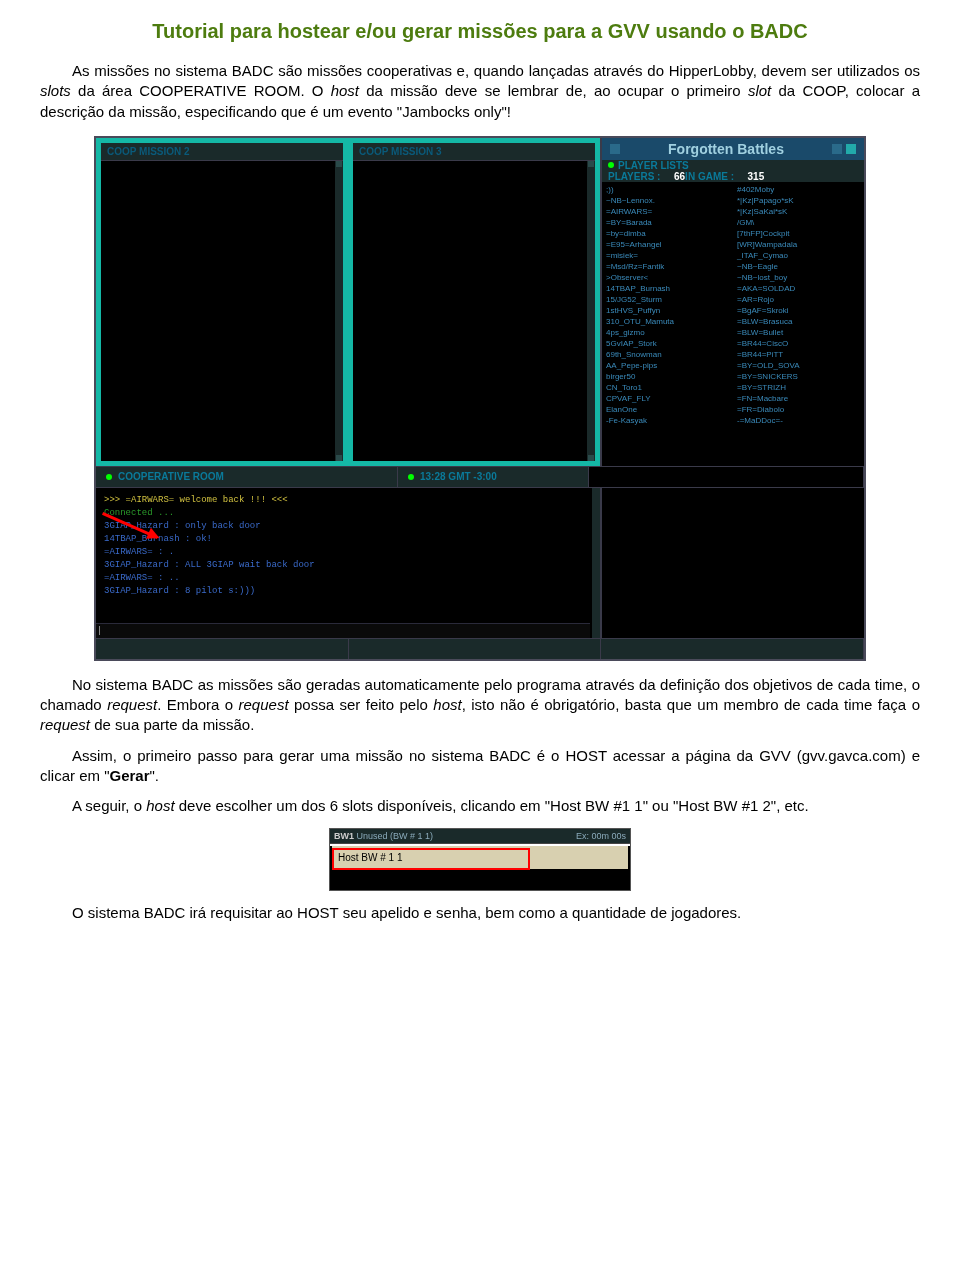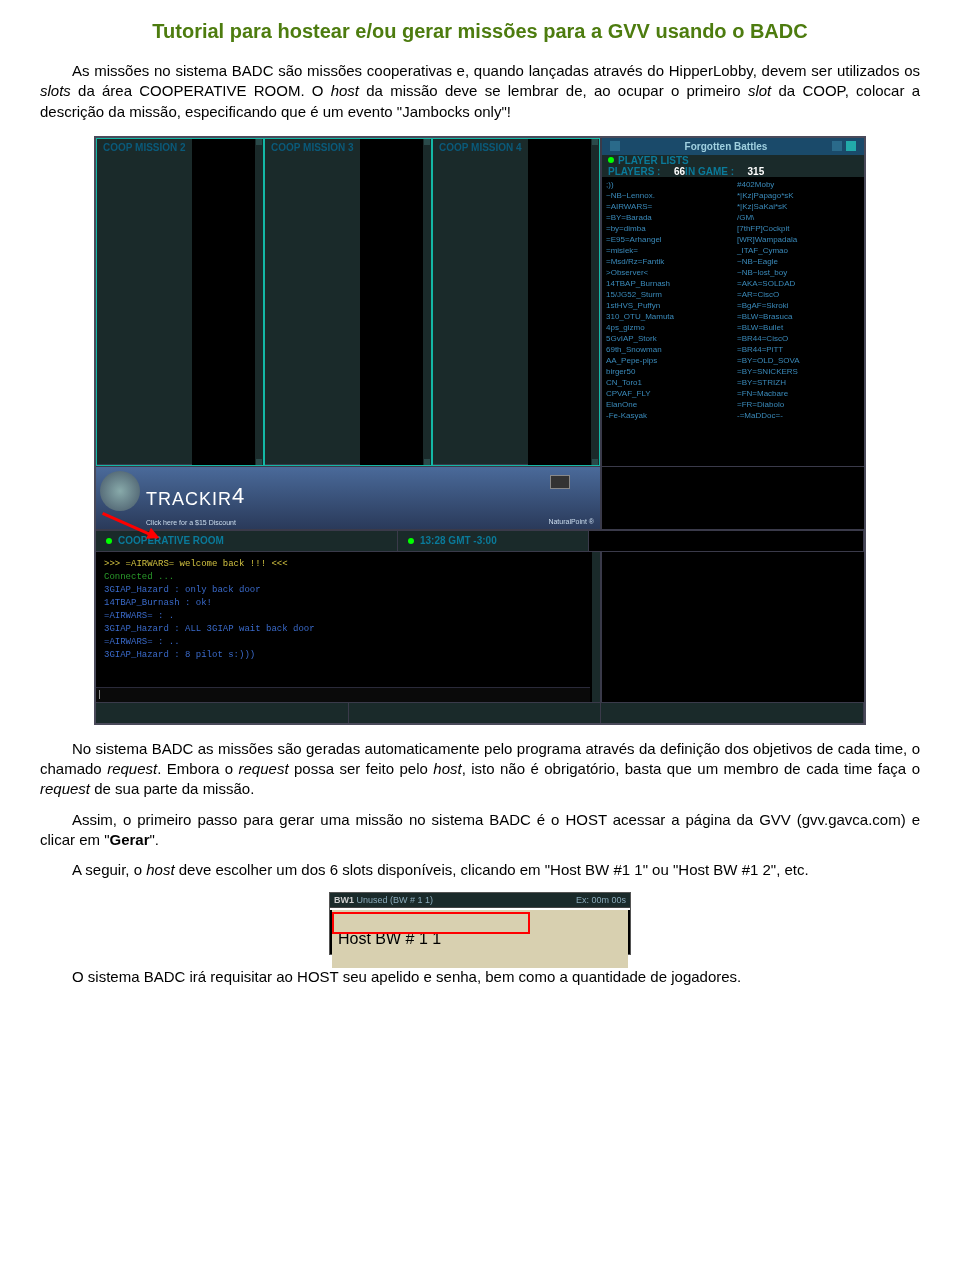--- a/index.html
+++ b/index.html
@@ -4,29 +4,29 @@
 <style>
 body{margin:0;padding:20px 40px;font-family:Arial,Helvetica,sans-serif;background:#fff;color:#000;width:880px}
 .title{color:#4d7c0f;font-weight:bold;font-size:20px;text-align:center;margin-bottom:18px}
 .para{font-size:15px;line-height:1.35;text-align:justify;margin-bottom:10px;text-indent:32px}
 .ital{font-style:italic}
 .bold{font-weight:bold}
 .screenshot{margin:14px auto;display:block;width:772px}
 .ss-frame{border:2px solid #4a4a5a;background:#1a1a1a;display:flex;flex-direction:column}
 .ss-top{display:flex;height:328px}
 .ss-missions{display:flex;flex:1;background:#000}
-.ss-col{flex:1;border:1px solid #14b8a6;display:flex;flex-direction:row}
+.ss-col{flex:1;border:5px solid #14b8a6;display:flex;flex-direction:column}
 .ss-colhead{background:#1a2a2a;color:#0a5a7a;font-size:10px;font-weight:bold;padding:3px 6px;font-family:Verdana,sans-serif;border-bottom:1px solid #3a3a4a}
 .ss-colbody{flex:1;background:#000;position:relative}
 .ss-scroll{position:absolute;right:0;top:0;bottom:0;width:8px;background:#1a2a2a}
 .ss-scroll::before,.ss-scroll::after{content:"";position:absolute;left:1px;right:1px;height:6px;background:#2a4a4a}
 .ss-scroll::before{top:0}
 .ss-scroll::after{bottom:0}
 .ss-right{width:262px;border-left:2px solid #3a3a4a;display:flex;flex-direction:column;background:#000}
-.ss-titlebar{background:#1a4a6a;color:#a0d0e0;font-size:10px;font-weight:bold;padding:3px 8px;text-align:center;display:flex;justify-content:space-between;align-items:center}
+.ss-titlebar{background:#1a4a6a;color:#a0d0e0;font-size:14px;font-weight:bold;padding:3px 8px;text-align:center;display:flex;justify-content:space-between;align-items:center}
 .ss-titlebar .tb-icons{display:flex;gap:4px}
 .ss-titlebar .tb-icon{width:10px;height:10px;background:#2a6a8a}
 .ss-playerhead{background:#1a2a2a;display:flex;padding:0 6px;font-size:10px;color:#0a7a9a;font-weight:bold;justify-content:flex-start}
 .ss-playerhead span{display:flex;align-items:center;gap:4px}
 .ss-led{width:6px;height:6px;border-radius:50%;background:#0f0;display:inline-block}
 .ss-playerlists{flex:1;display:flex;background:#000;overflow:hidden}
 .ss-plistcol{flex:1;padding:2px 4px;font-size:8px;font-family:Verdana,sans-serif;line-height:11px;overflow:hidden}
 .ss-plistcol div{color:#3a8aba;white-space:nowrap}
 .ss-mid{display:flex;height:62px;border-top:1px solid #3a3a4a;border-bottom:1px solid #3a3a4a}
 .ss-banner{flex:1;background:linear-gradient(180deg,#4a6a9a,#2a3a5a);position:relative;display:flex;align-items:center;padding-left:50px;overflow:hidden}
@@ -50,21 +50,21 @@
 .ss-chat .c-blu{color:#3a6aca}
 .ss-chat-scroll{position:absolute;right:0;top:0;bottom:0;width:8px;background:#1a2a2a}
 .ss-chat-input{position:absolute;left:0;right:10px;bottom:0;height:14px;background:#0a0a0a;border-top:1px solid #2a2a3a}
 .ss-chat-input::before{content:"";position:absolute;left:3px;top:2px;width:1px;height:9px;background:#888}
 .ss-chatright{width:262px;background:#000;border-left:2px solid #3a3a4a}
 .ss-lowbar{height:20px;background:#1a2a2a;border-top:1px solid #3a3a4a;display:flex}
 .ss-lowbar div{flex:1;border-right:1px solid #3a3a4a}
 .screenshot2{margin:12px auto;width:300px;border:1px solid #555}
 .ss2-head{display:flex;background:#1a2a2a;font-size:9px;font-family:Verdana,sans-serif;color:#8aaaba;padding:2px 4px;justify-content:space-between;border-bottom:1px solid #444}
 .ss2-body{background:#000;padding:0;position:relative;height:44px}
-.ss2-item{background:#d8d0b0;color:#000;font-size:16px;padding:20px 6px;margin:2px;font-family:Verdana,sans-serif}
+.ss2-item{background:#d8d0b0;color:#000;font-size:10px;padding:6px 6px;margin:2px;font-family:Verdana,sans-serif}
 .ss2-redbox{position:absolute;left:2px;top:2px;right:100px;height:18px;border:2px solid #f00}
 .ss-wrap{position:relative}
 </style>
 </head>
 <body>
 
 <div class="title">Tutorial para hostear e/ou gerar missões para a GVV usando o BADC</div>
 
 <div class="para"><span>As missões no sistema BADC são missões cooperativas e, quando lançadas através do HipperLobby, devem ser utilizados os </span><span class="ital">slots</span><span> da área COOPERATIVE ROOM. O </span><span class="ital">host</span><span> da missão deve se lembrar de, ao ocupar o primeiro </span><span class="ital">slot</span><span> da COOP, colocar a descrição da missão, especificando que é um evento "Jambocks only"!</span></div>
 
@@ -74,26 +74,20 @@
 <div class="ss-top">
 <div class="ss-missions">
 <div class="ss-col">
             <div class="ss-colhead">COOP MISSION 2</div>
             <div class="ss-colbody">
               <div class="ss-scroll"></div>
             </div>
           </div>
 <div class="ss-col">
             <div class="ss-colhead">COOP MISSION 3</div>
-            <div class="ss-colbody">
-              <div class="ss-scroll"></div>
-            </div>
-          </div>
-<div class="ss-col">
-            <div class="ss-colhead">COOP MISSION 4</div>
             <div class="ss-colbody">
               <div class="ss-scroll"></div>
             </div>
           </div>
 </div>
 <div class="ss-right">
 <div class="ss-titlebar">
             <span class="tb-icons">
               <span class="tb-icon"></span>
             </span>
@@ -142,45 +136,35 @@
               <div>#402Moby</div>
               <div>*|Kz|Papago*sK</div>
               <div>*|Kz|SaKai*sK</div>
               <div>/GM\</div>
               <div>[7thFP]Cockpit</div>
               <div>[WR]Wampadala</div>
               <div>_ITAF_Cymao</div>
               <div>~NB~Eagle</div>
               <div>~NB~lost_boy</div>
               <div>=AKA=SOLDAD</div>
-              <div>=AR=CiscO</div>
+              <div>=AR=Rojo</div>
               <div>=BgAF=Skroki</div>
               <div>=BLW=Brasuca</div>
               <div>=BLW=Bullet</div>
               <div>=BR44=CiscO</div>
               <div>=BR44=PiTT</div>
               <div>=BY=OLD_SOVA</div>
               <div>=BY=SNICKERS</div>
               <div>=BY=STRIZH</div>
               <div>=FN=Macbare</div>
               <div>=FR=Diabolo</div>
               <div>-=MaDDoc=-</div>
             </div>
 </div>
 </div>
-</div>
-<div class="ss-mid">
-<div class="ss-banner">
-<div class="ss-banner-logo"></div>
-<div class="ss-banner-text"><span>TRACKIR</span><span class="num">4</span></div>
-<div class="ss-banner-sub">Click here for a $15 Discount</div>
-<div class="ss-banner-icon"></div>
-<div class="ss-banner-np">NaturalPoint ®</div>
-</div>
-<div class="ss-midright"></div>
 </div>
 <div class="ss-coopbar">
 <div class="ss-coopseg fill">
           <span class="ss-led"></span>
           <span>COOPERATIVE ROOM</span>
         </div>
 <div class="ss-coopseg" style="width:170px">
           <span class="ss-led"></span>
           <span>13:28 GMT -3:00</span>
         </div>

